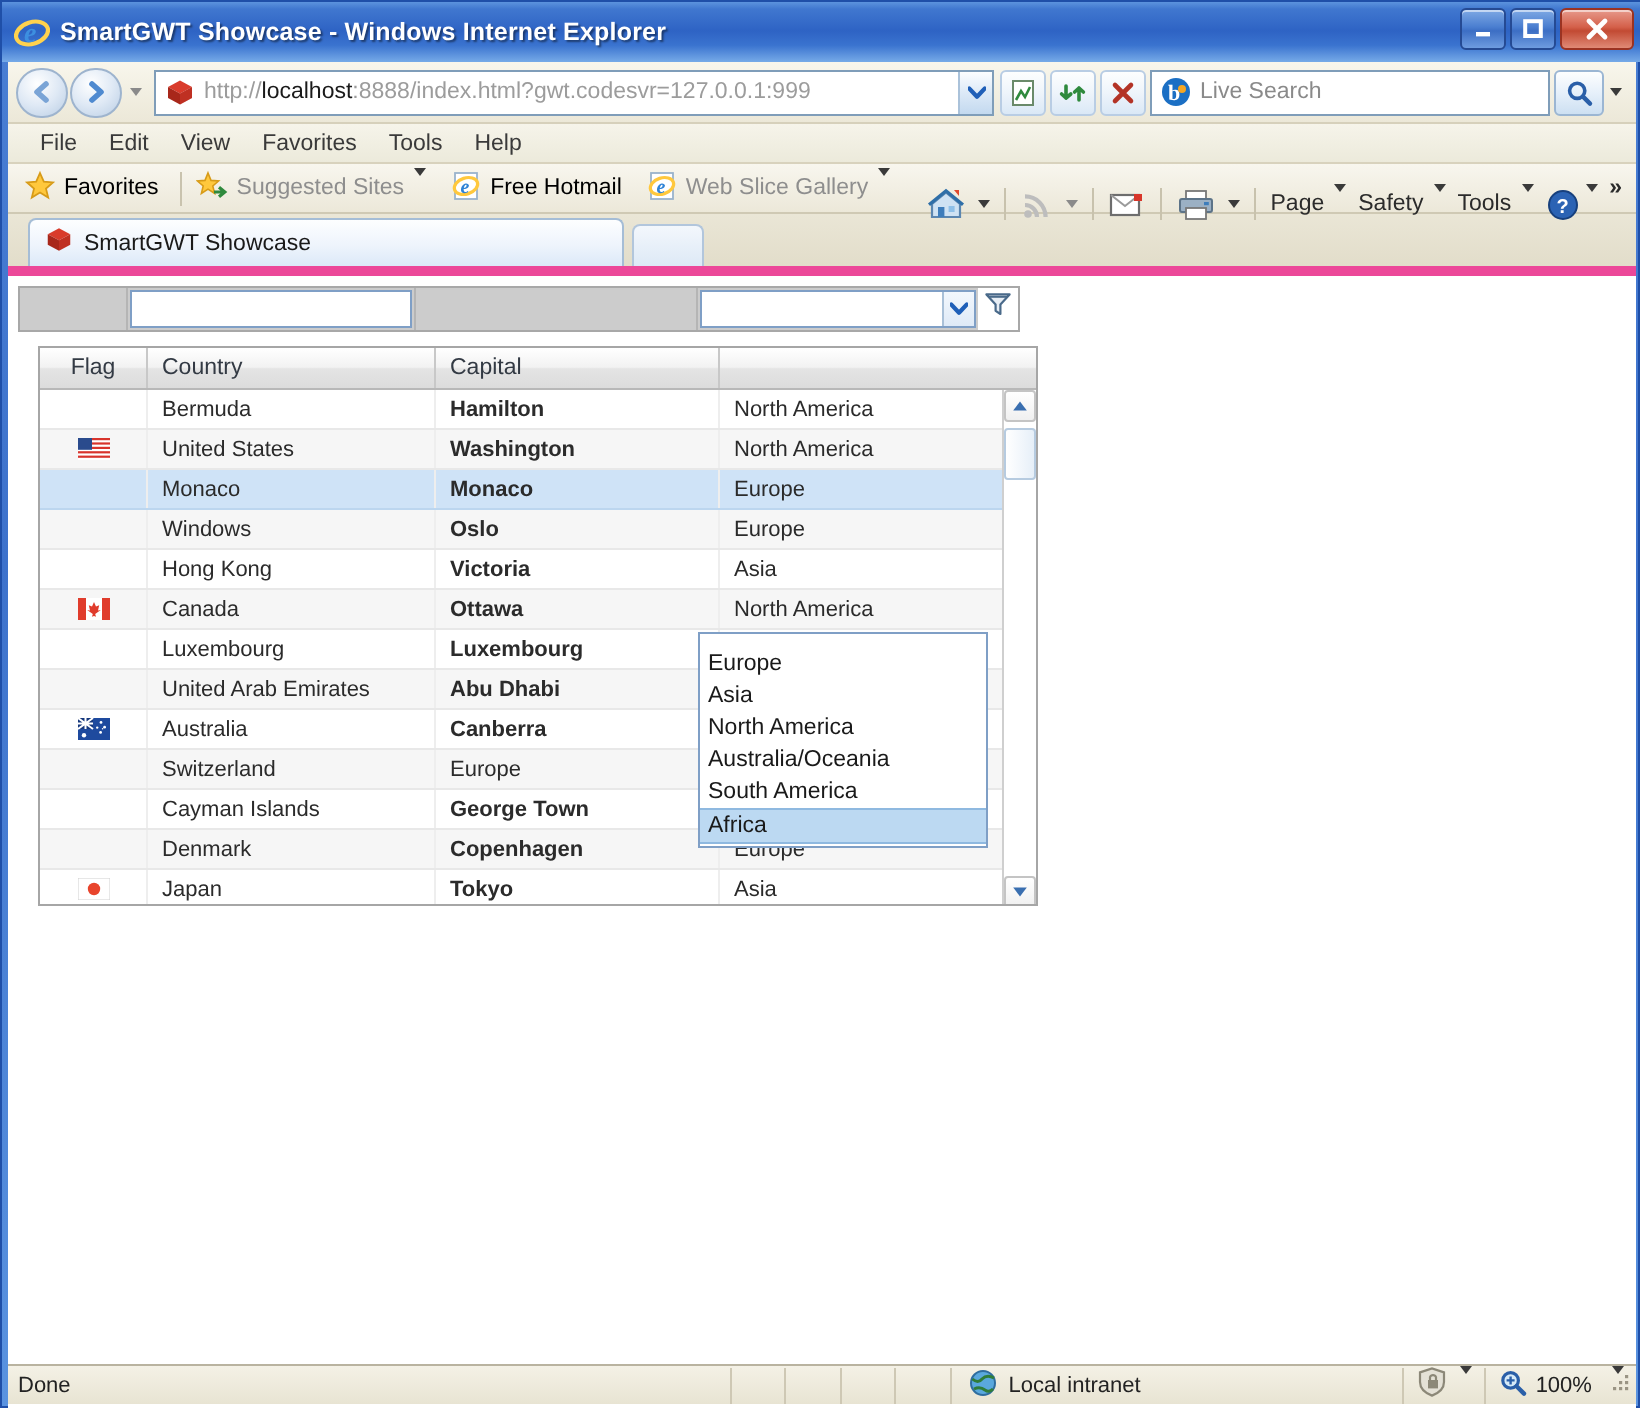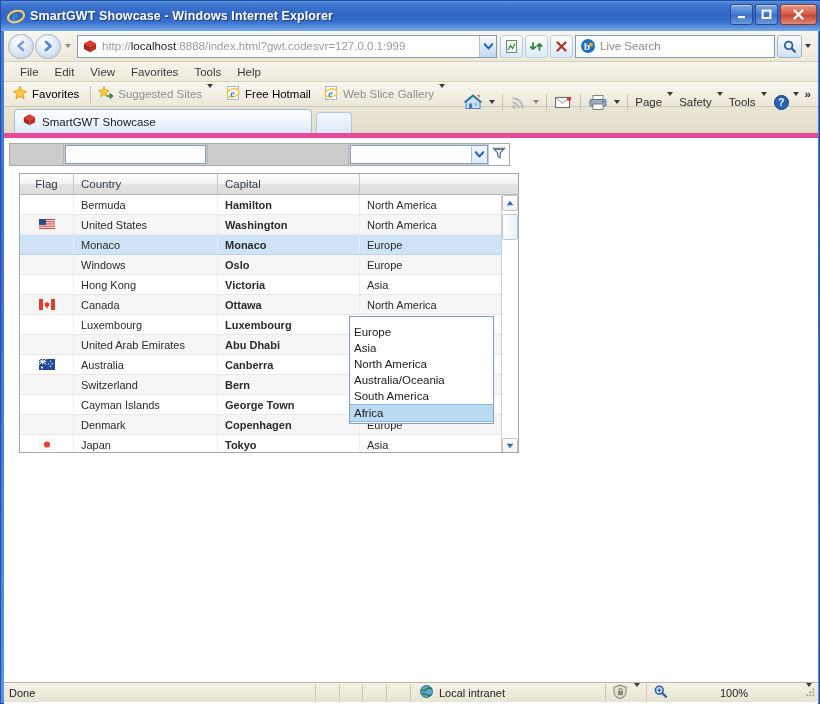--- a/index.html
+++ b/index.html
@@ -303,21 +303,21 @@
     display: flex; align-items: center; font-size: 11px; color: #222;
   }
   #status-text { padding-left: 5px; width: 370px; }
   .stsep { width: 1px; height: 18px; background: #cec8b4; }
   .stpane { height: 18px; }
   #zone-pane {
     display: flex; align-items: center; padding-left: 8px; width: 230px;
   }
   #zone-pane .lbl { margin-left: 5px; }
   #protected-pane { display: flex; align-items: center; padding: 0 6px; }
-  #zoom-pane { display: flex; align-items: center; padding: 0 6px; gap: 48px; }
+  #zoom-pane { display: flex; align-items: center; padding: 0 6px; }
   #zoom-pane .lbl { margin-left: 4px; }
   #resize-grip { position: absolute; right: 2px; bottom: 2px; }
 
   .caret { width: 0; height: 0; border-left: 3.5px solid transparent;
            border-right: 3.5px solid transparent; border-top: 4px solid #3a3a3a; }
   .caret.light { border-top-color: #8a8a8a; }
 </style>
 </head>
 <body>
 
@@ -684,21 +684,20 @@
                   </svg>
                 </span>
               </div>
               <div class="gcell c-country">Australia</div>
               <div class="gcell c-capital">Canberra</div>
               <div class="gcell c-continent">Australia/Oceania</div>
             </div>
             <div class="grow even">
               <div class="gcell c-flag"></div>
               <div class="gcell c-country">Switzerland</div>
-              <div class="gcell c-capital">Bern</div>
               <div class="gcell c-continent">Europe</div>
             </div>
             <div class="grow odd">
               <div class="gcell c-flag"></div>
               <div class="gcell c-country">Cayman Islands</div>
               <div class="gcell c-capital">George Town</div>
               <div class="gcell c-continent">North America</div>
             </div>
             <div class="grow even">
               <div class="gcell c-flag"></div>

